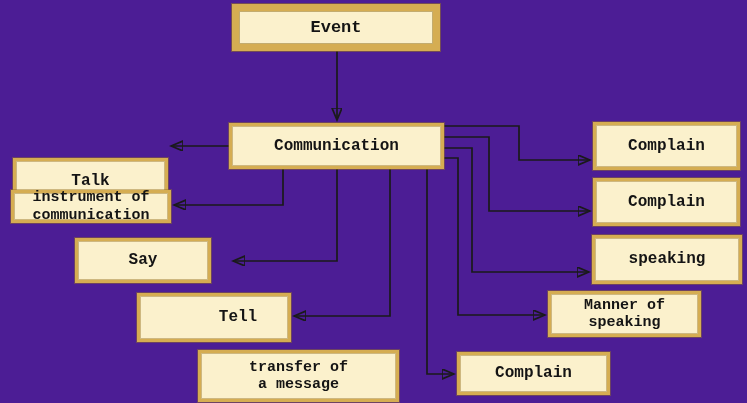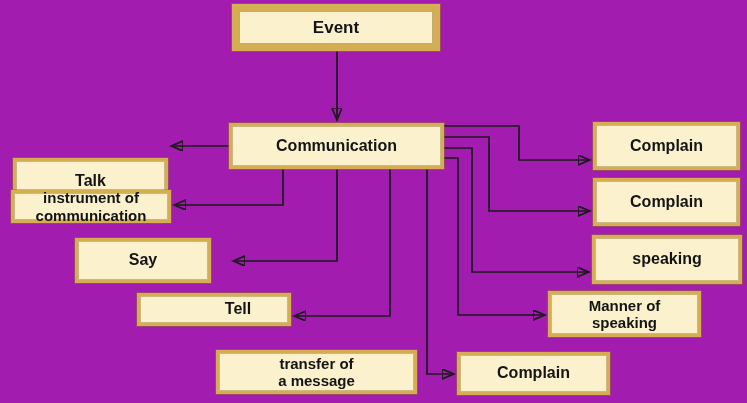--- a/index.html
+++ b/index.html
@@ -1,21 +1,21 @@
 <!DOCTYPE html>
 <html><head>
 <meta charset="utf-8">
 <style>
   html,body { margin:0; padding:0; background:#ffffff; }
   .canvas {
     position: relative;
     width: 747px;
     height: 403px;
-    background: #a21caf;
-    font-family: Liberation Sans, sans-serif;
+    background: #4c1d95;
+    font-family: Liberation Mono, monospace;
     overflow: hidden;
   }
   .node {
     position: absolute;
     box-sizing: border-box;
     background: #fbf1cc;
     border: 3px solid #d5ad52;
     box-shadow: 0 0 0 1px rgba(150,115,35,.45), inset 0 0 0 1px rgba(150,115,35,.45);
     display: flex;
     align-items: center;
@@ -33,22 +33,22 @@
     box-shadow: 0 0 0 1px rgba(150,115,35,.55), inset 0 0 0 1px rgba(150,115,35,.55);
   }
   .node.twoline { font-size: 15px; }
 
   
   #n-event        { left:232px; top:4px;   width:208px; height:47px; }
   #n-communication{ left:229px; top:123px; width:215px; height:46px; }
   #n-talk         { left:13px;  top:122px; width:155px; height:46px;margin-top:36px; }
   #n-instrument   { left:11px;  top:190px; width:160px; height:33px; }
   #n-say          { left:75px;  top:238px; width:136px; height:45px; }
-  #n-tell         { left:137px; top:293px; width:154px; height:33px;padding-left:48px; }
-  #n-transfer     { left:216px; top:350px; width:201px; height:44px; }
+  #n-tell         { left:137px; top:293px; width:154px; height:49px;padding-left:48px; }
+  #n-transfer     { left:198px; top:350px; width:201px; height:52px; }
   #n-complain1    { left:593px; top:122px; width:147px; height:48px; }
   #n-complain2    { left:593px; top:178px; width:147px; height:48px; }
   #n-chitchat     { left:592px; top:235px; width:150px; height:49px; }
   #n-manner       { left:548px; top:291px; width:153px; height:46px; }
   #n-complain3    { left:457px; top:352px; width:153px; height:43px; }
 
   svg.edges {
     position: absolute;
     left: 0; top: 0;
     width: 747px; height: 403px;

